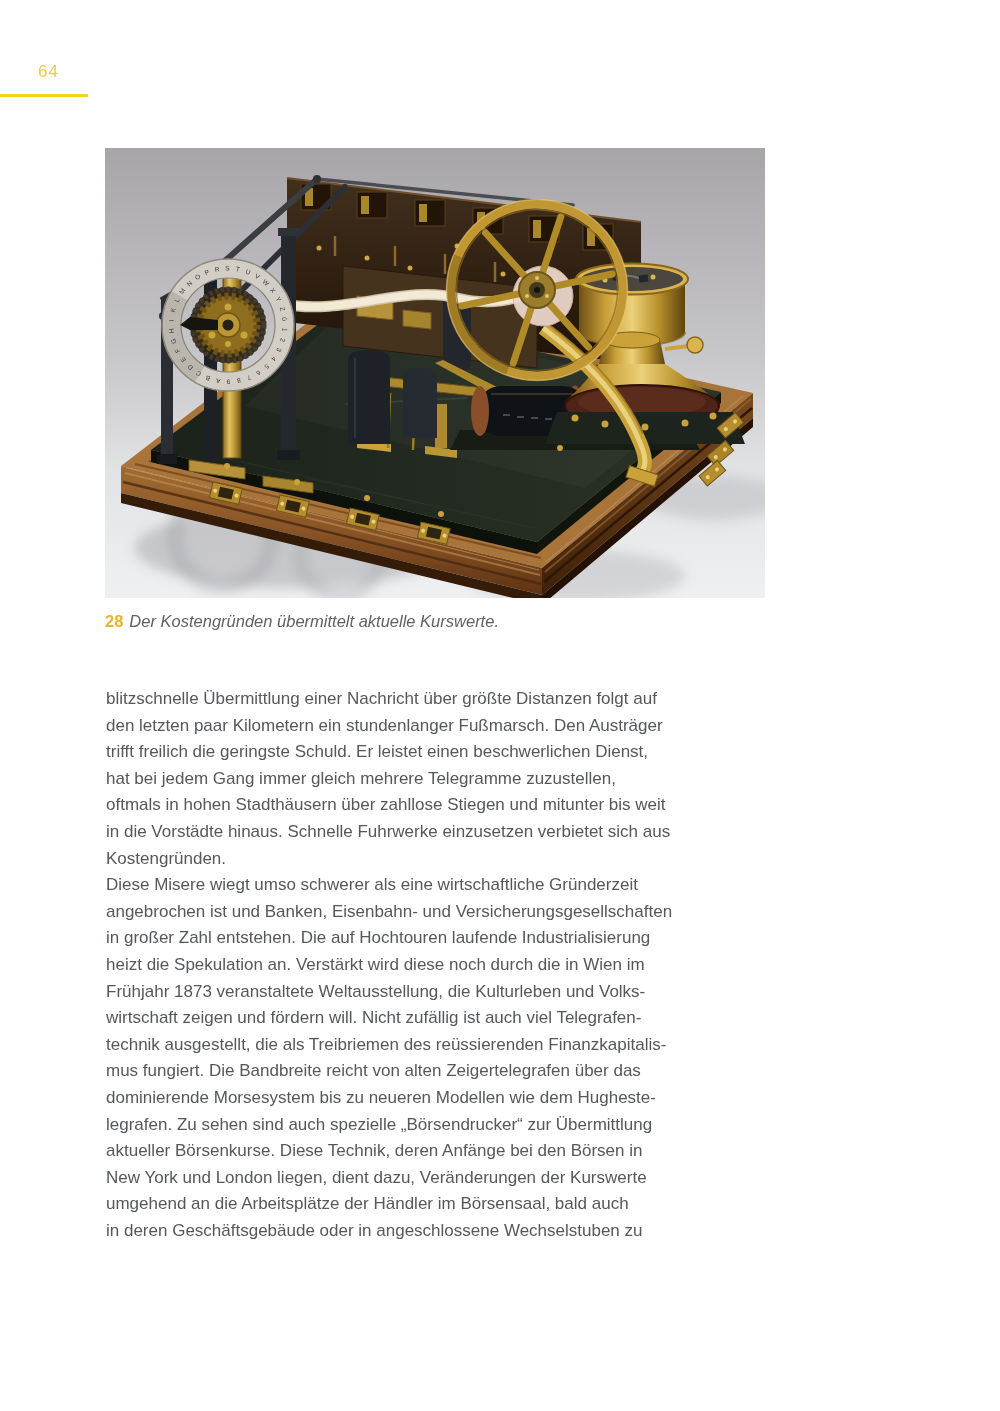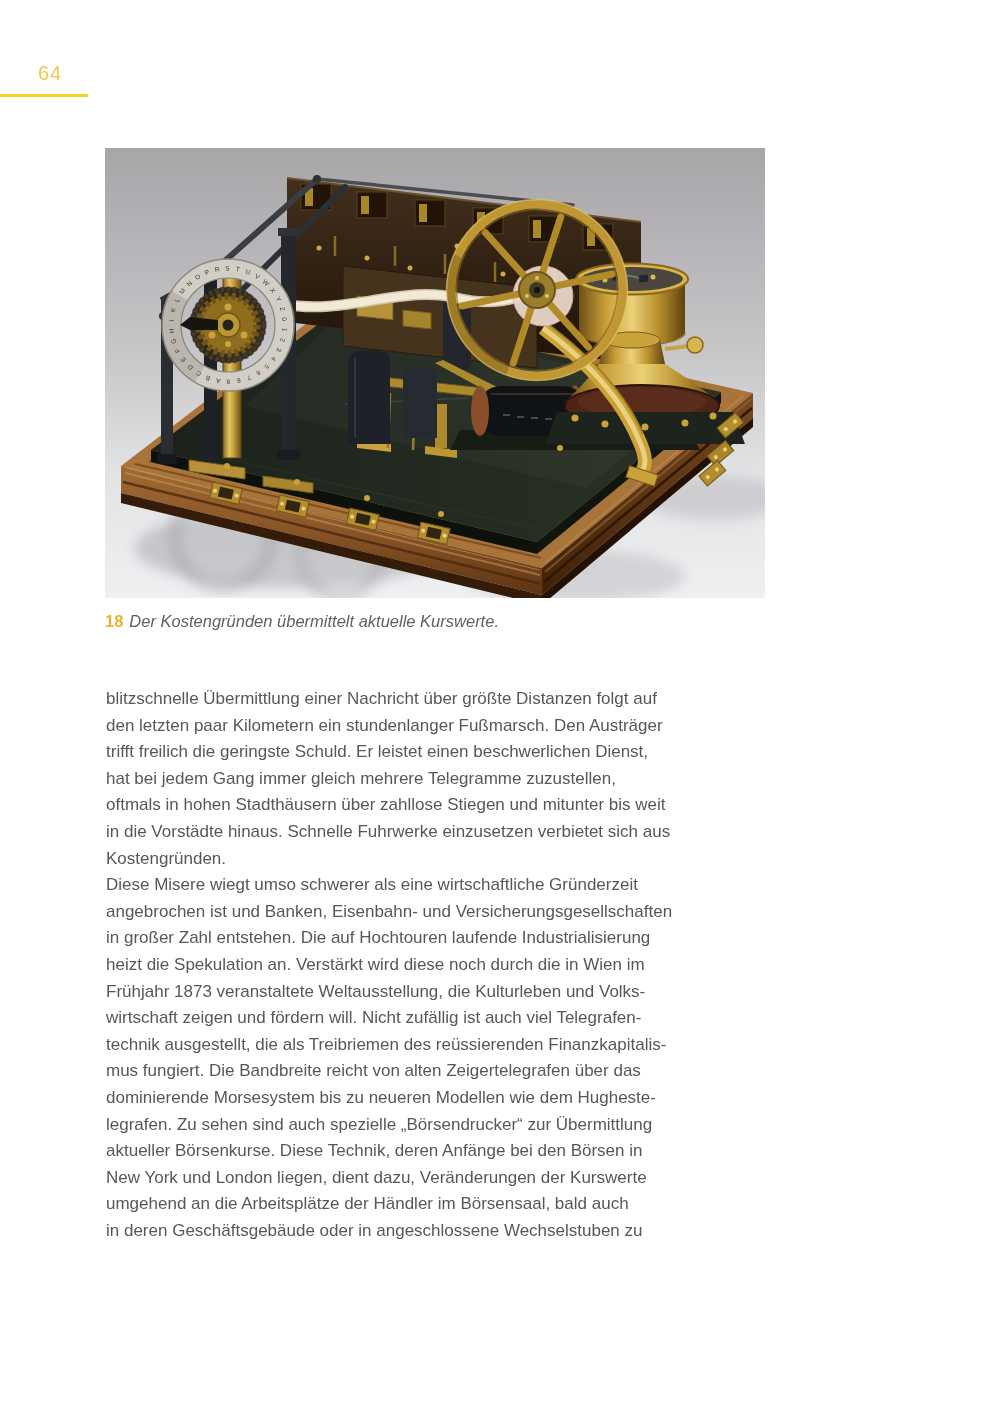--- a/index.html
+++ b/index.html
@@ -12,21 +12,21 @@
   }
   *{margin:0;padding:0;box-sizing:border-box;}
   html,body{background:#fff;}
   body{
     width:1000px;height:1411px;position:relative;overflow:hidden;
     font-family:"Liberation Sans", sans-serif;
     background:var(--page-bg);
   }
   .page-number{
     position:absolute;left:38px;top:62px;
-    font-size:20px;letter-spacing:1px;
+    font-size:17px;letter-spacing:1px;
     color:var(--page-number-color);
   }
   .accent-rule{
     position:absolute;left:0;top:94px;width:88px;height:3px;
     background:var(--accent-yellow);
   }
   .figure-wrap{
     position:absolute;left:105px;top:148px;width:660px;height:450px;
   }
   .figure-wrap svg{display:block;width:660px;height:450px;}
@@ -406,21 +406,21 @@
     <circle cx="122" cy="318" r="3"></circle>
         <circle cx="192" cy="334" r="3"></circle>
     <circle cx="262" cy="350" r="3"></circle>
         <circle cx="336" cy="366" r="3"></circle>
     <circle cx="455" cy="300" r="3"></circle>
   </g>
 </svg>
 </div>
 
 <div class="caption">
-  <span class="cap-num">18</span><span class="cap-text">Der Kostengründen übermittelt aktuelle Kurswerte.</span>
+  <span class="cap-num">28</span><span class="cap-text">Der Kostengründen übermittelt aktuelle Kurswerte.</span>
 </div>
 
 <div class="body-text">blitzschnelle Übermittlung einer Nachricht über größte Distanzen folgt auf
 den letzten paar Kilometern ein stundenlanger Fußmarsch. Den Austräger
 trifft freilich die geringste Schuld. Er leistet einen beschwerlichen Dienst,
 hat bei jedem Gang immer gleich mehrere Telegramme zuzustellen,
 oftmals in hohen Stadthäusern über zahllose Stiegen und mitunter bis weit
 in die Vorstädte hinaus. Schnelle Fuhrwerke einzusetzen verbietet sich aus
 Kostengründen.
 Diese Misere wiegt umso schwerer als eine wirtschaftliche Gründerzeit

